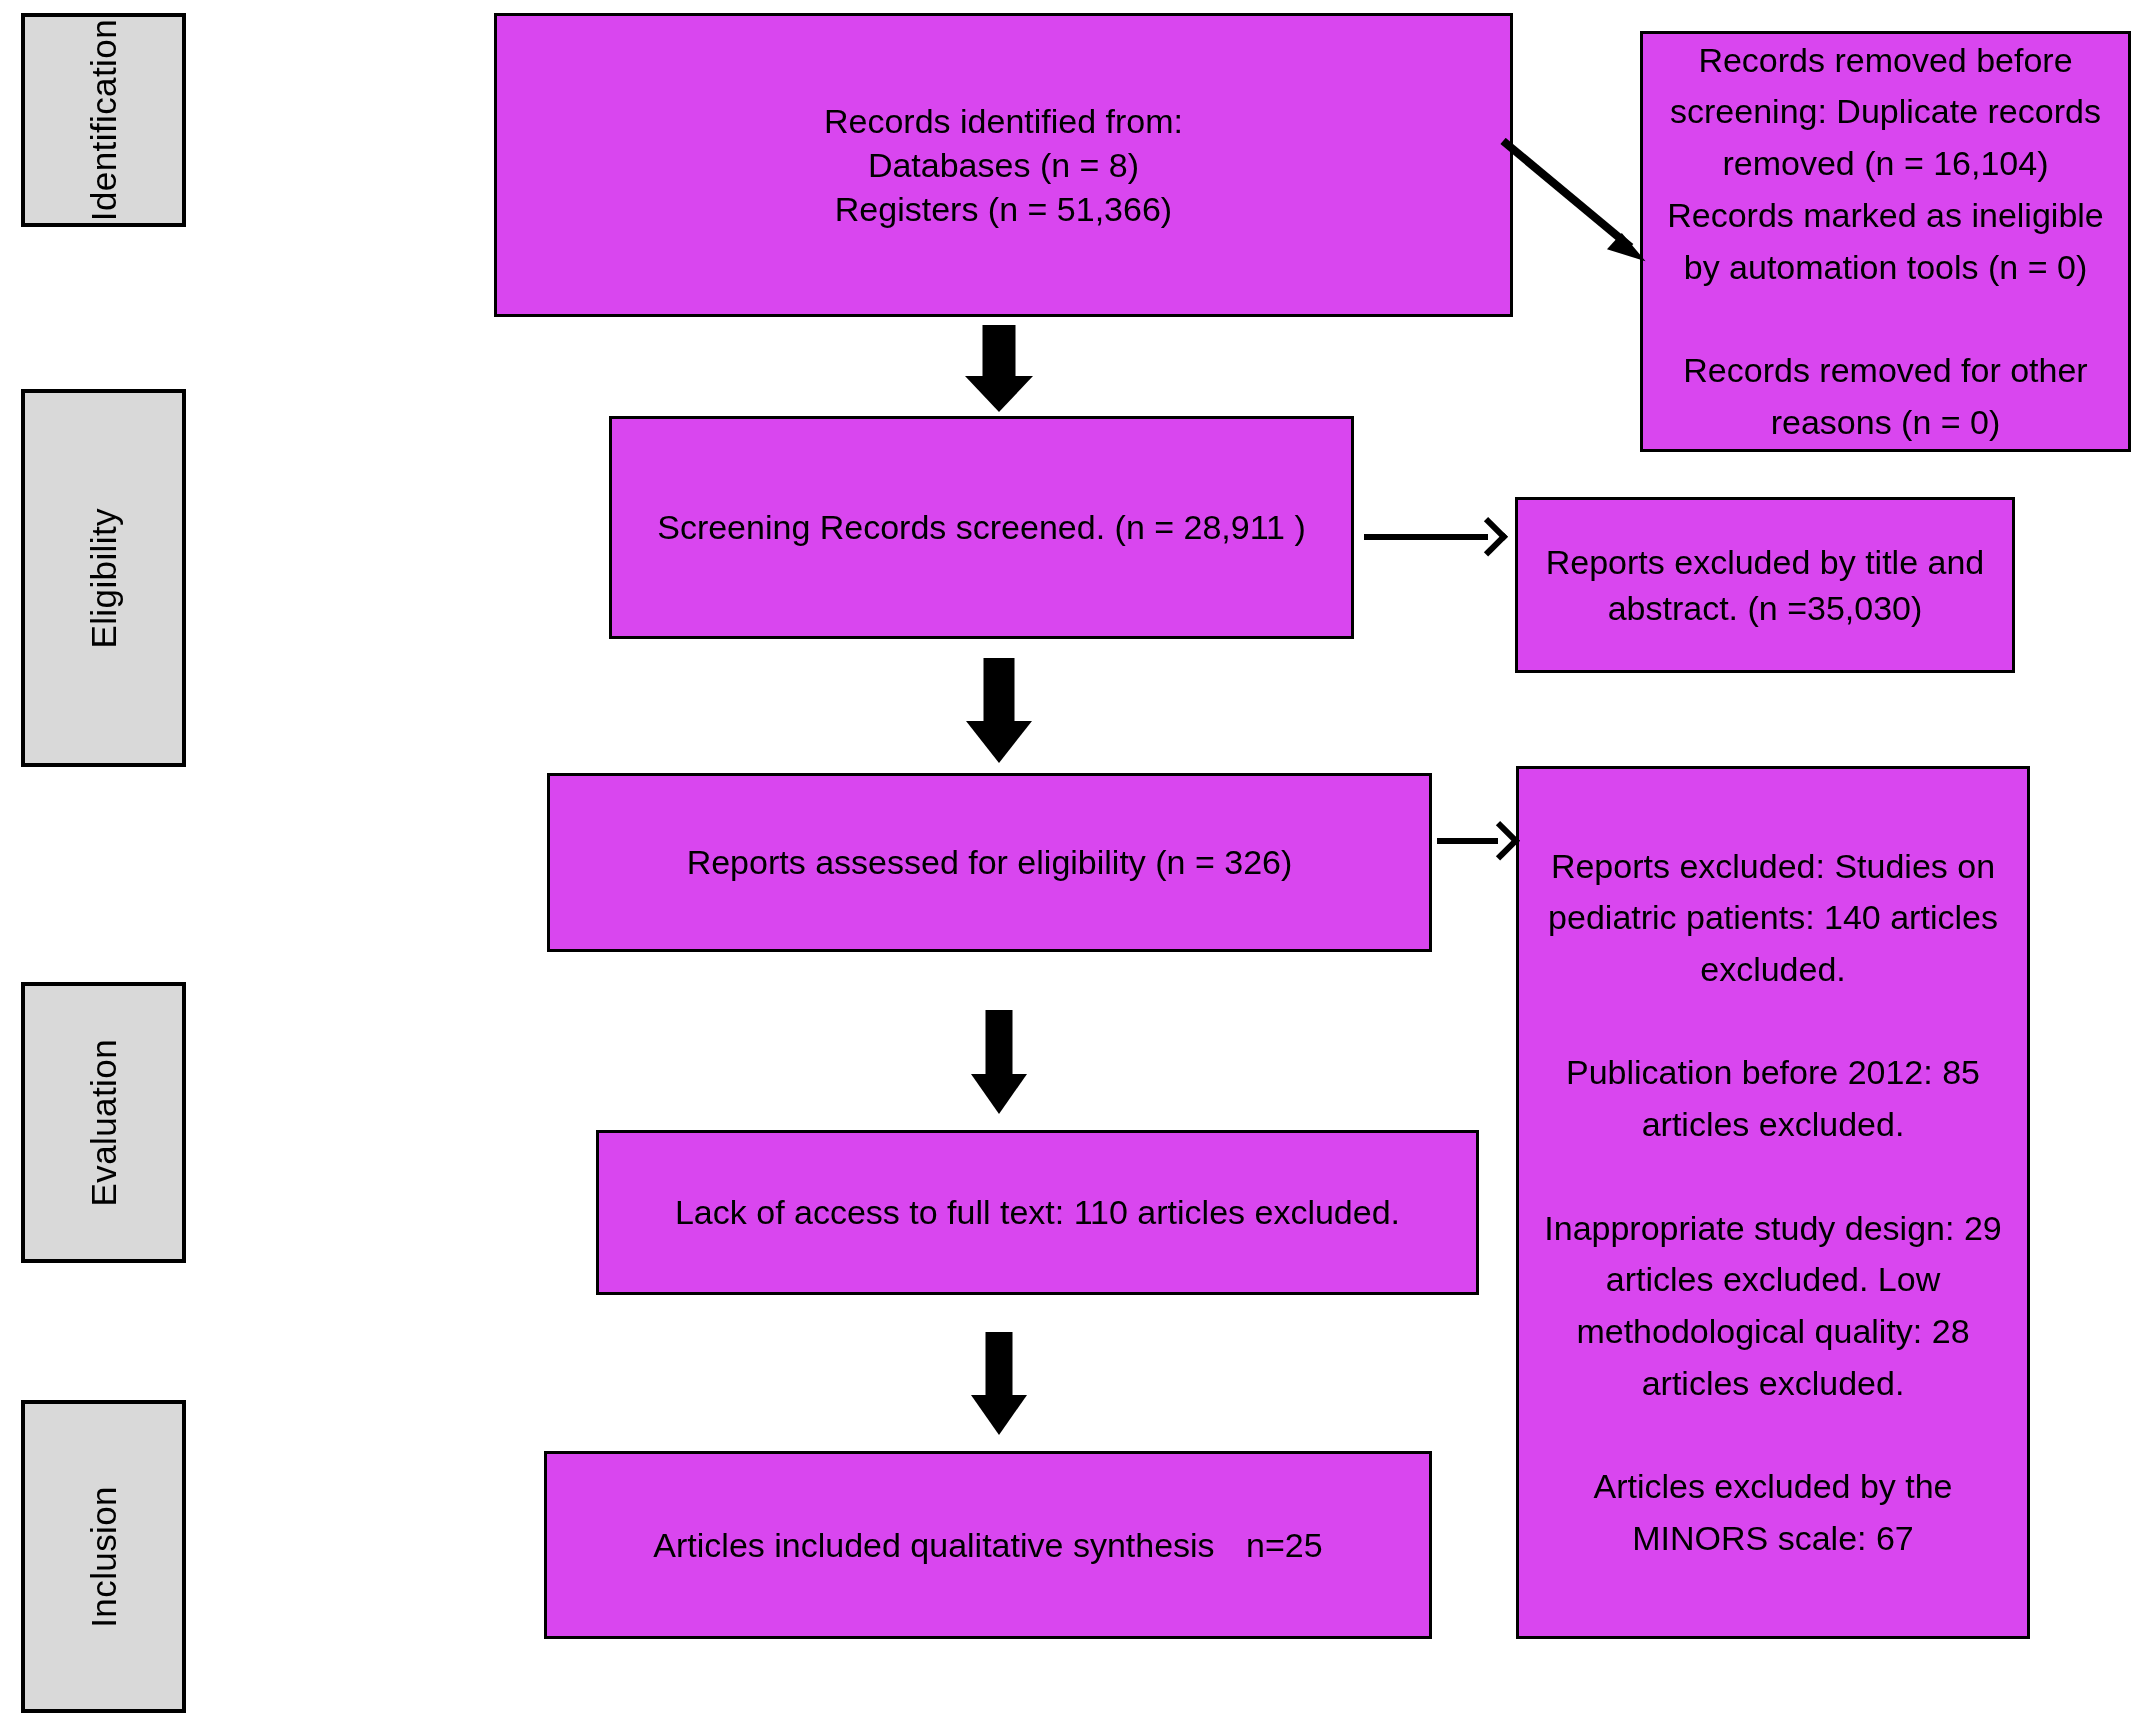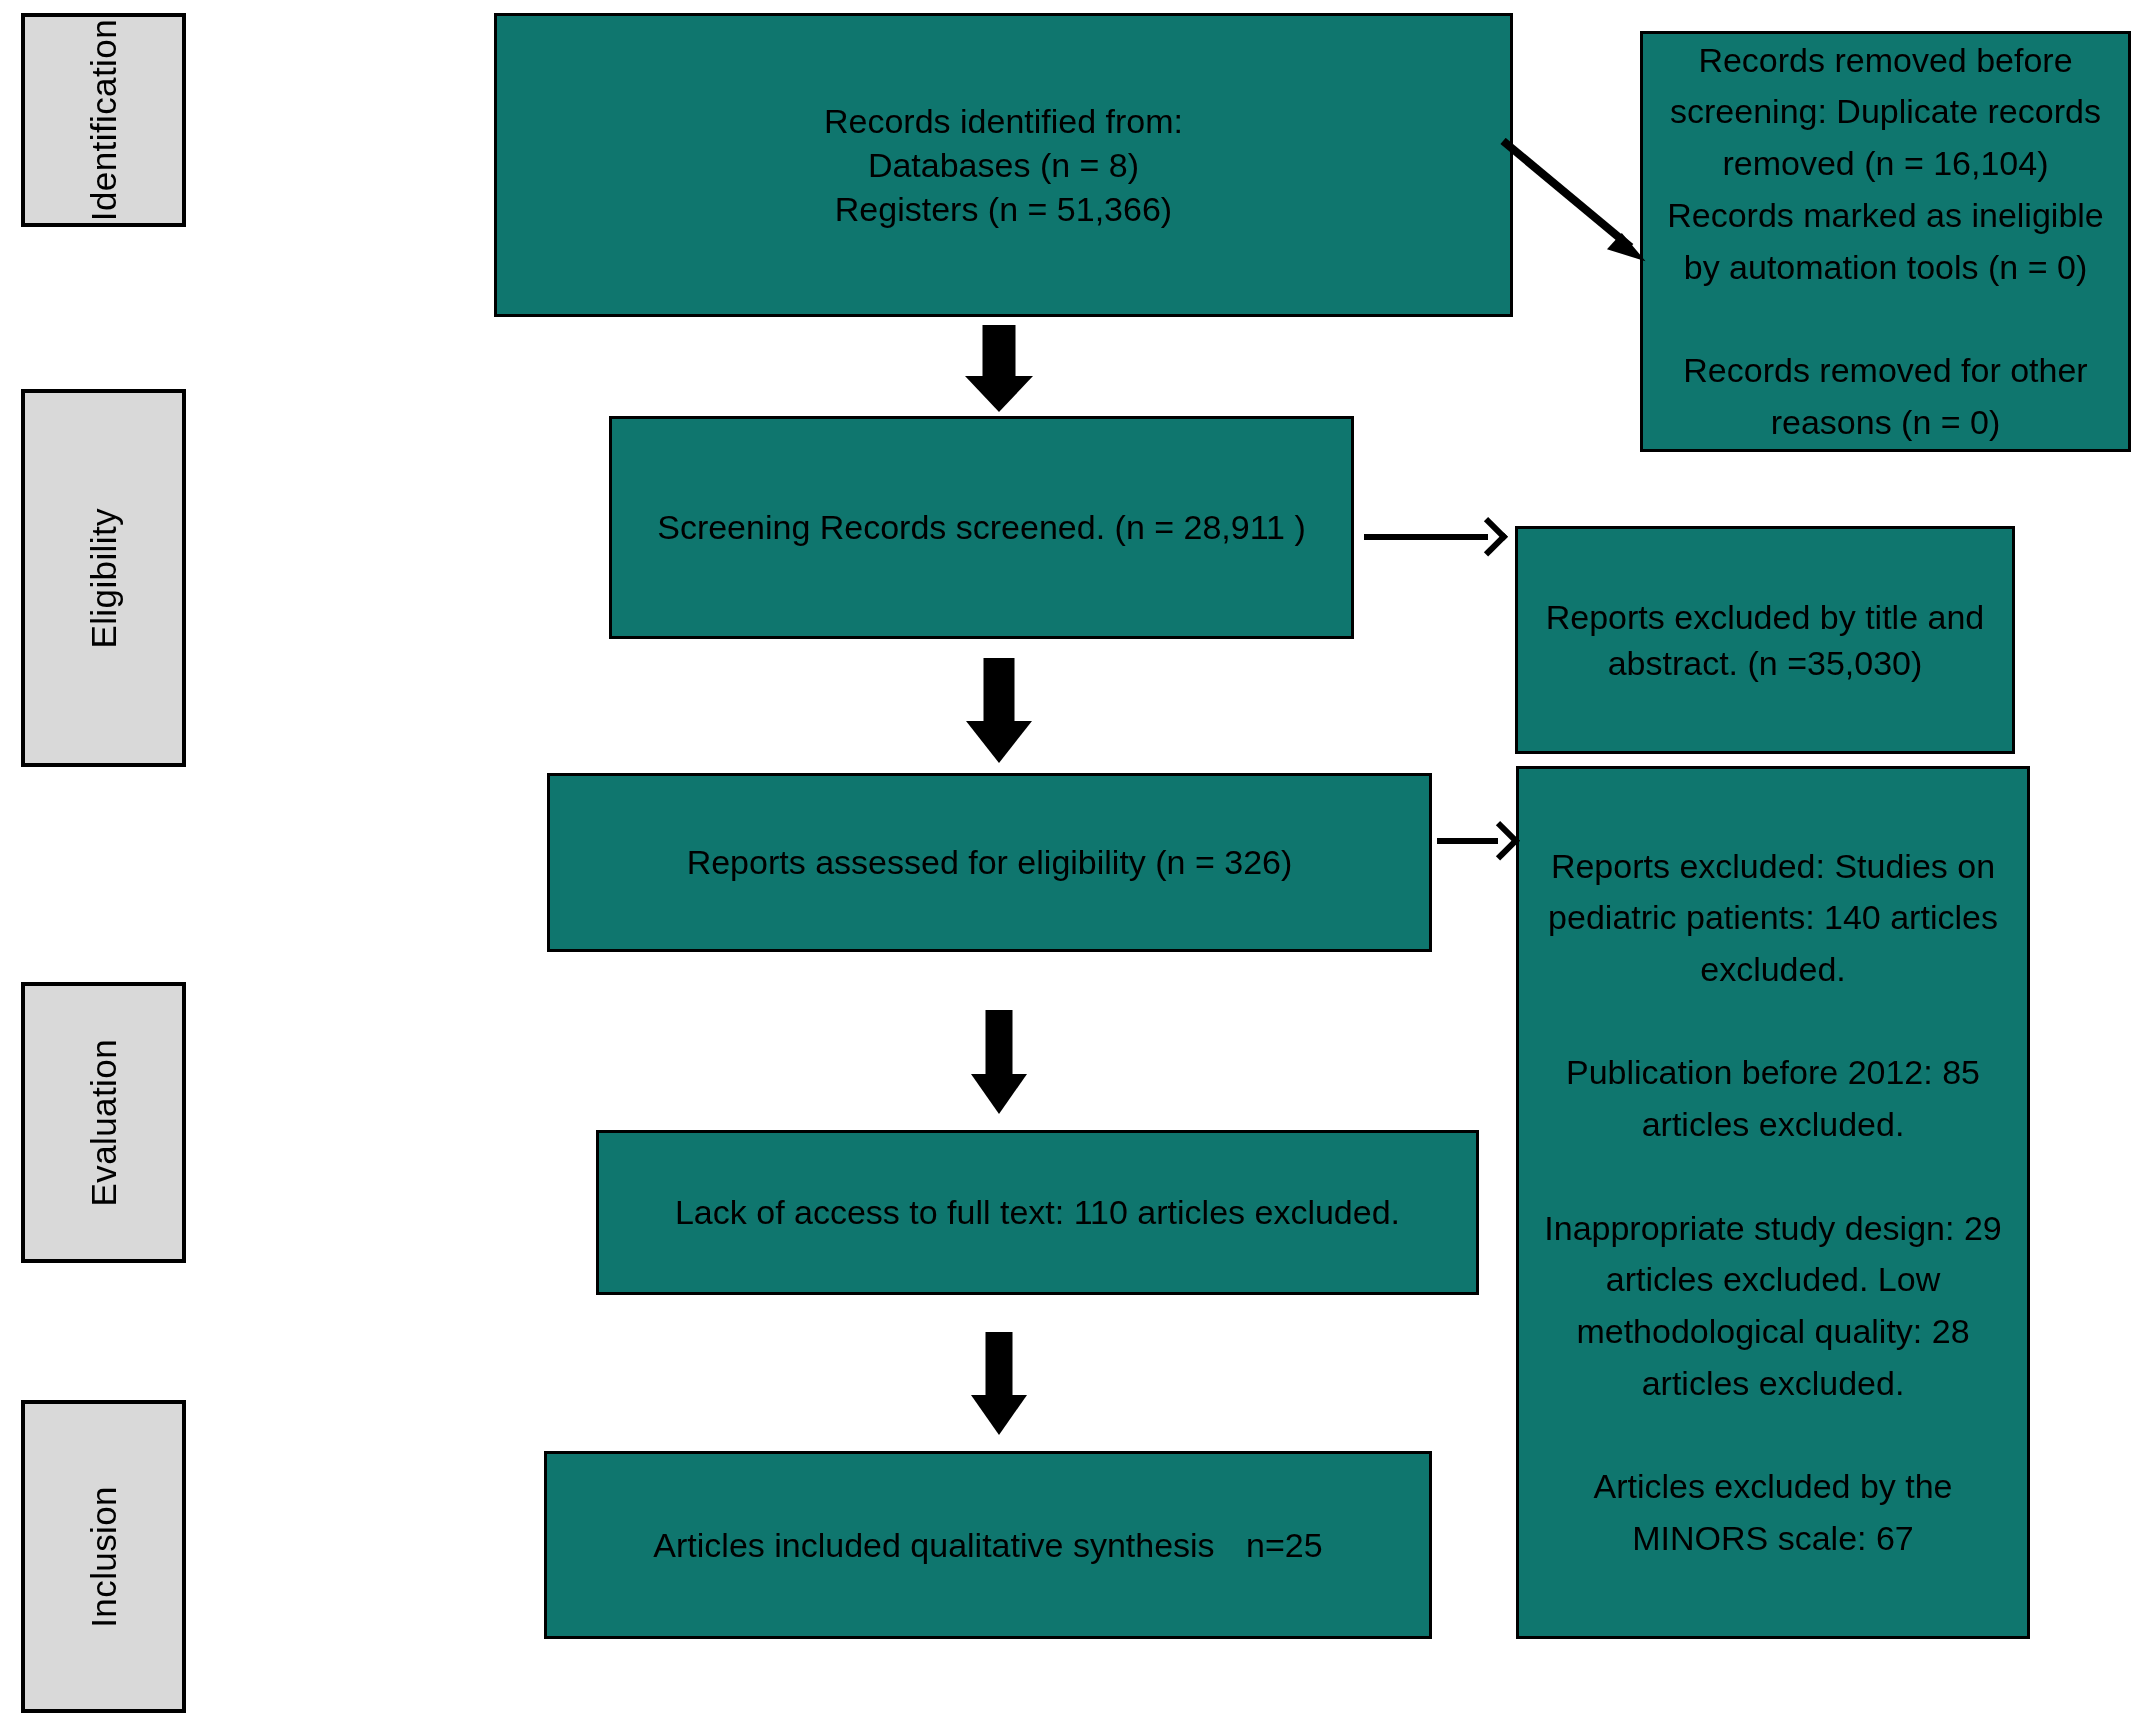--- a/index.html
+++ b/index.html
@@ -32,21 +32,21 @@
     transform: rotate(180deg);
     font-size: 35px;
     letter-spacing: 0.4px;
     white-space: nowrap;
     line-height: 1;
   }
 
   
   .flow-box {
     position: absolute;
-    background: #0f766e;
+    background: #d946ef;
     border: 3.7px solid #000000;
     box-sizing: border-box;
     display: flex;
     align-items: center;
     justify-content: center;
     text-align: center;
   }
   .flow-text {
     font-size: 34px;
     line-height: 1.30;
@@ -152,21 +152,21 @@
     <div class="flow-text"><span>Articles included qualitative synthesis </span><b>n=25</b></div>
   </div>
 
   <div class="flow-box" style="left:1640px; top:31px; width:491px; height:421px;">
     <div class="side-text">Records removed before screening: Duplicate records removed (n = 16,104)
 Records marked as ineligible by automation tools (n = 0)
 
 Records removed for other reasons (n = 0)</div>
   </div>
 
-  <div class="flow-box" style="left:1515px; top:526px; width:500px; height:228px;">
+  <div class="flow-box" style="left:1515px; top:497px; width:500px; height:176px;">
     <div class="side-text" style="line-height:1.36;">Reports excluded by title and abstract. (n =35,030)</div>
   </div>
 
   <div class="flow-box" style="left:1516px; top:766px; width:514px; height:873px;">
     <div class="side-text">Reports excluded: Studies on pediatric patients: 140 articles excluded.
 
 Publication before 2012: 85 articles excluded.
 
 Inappropriate study design: 29 articles excluded. Low methodological quality: 28 articles excluded.
 

